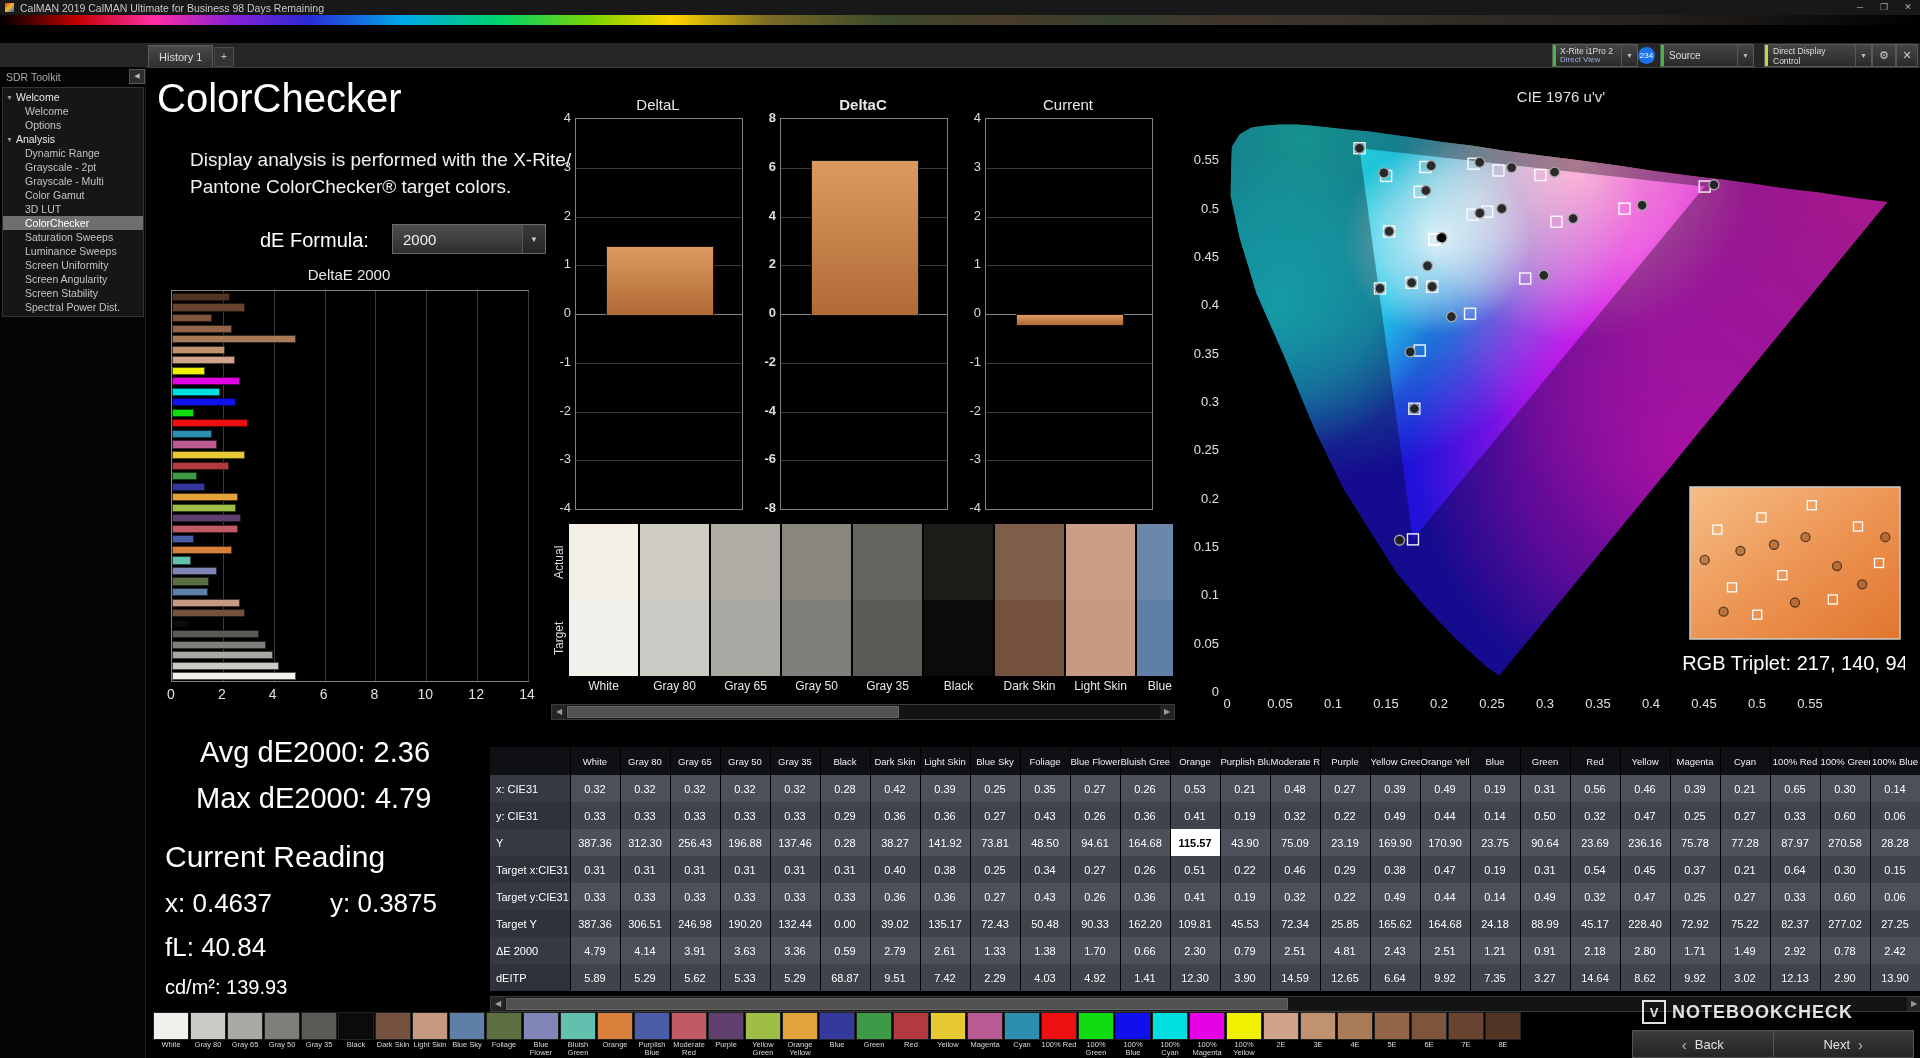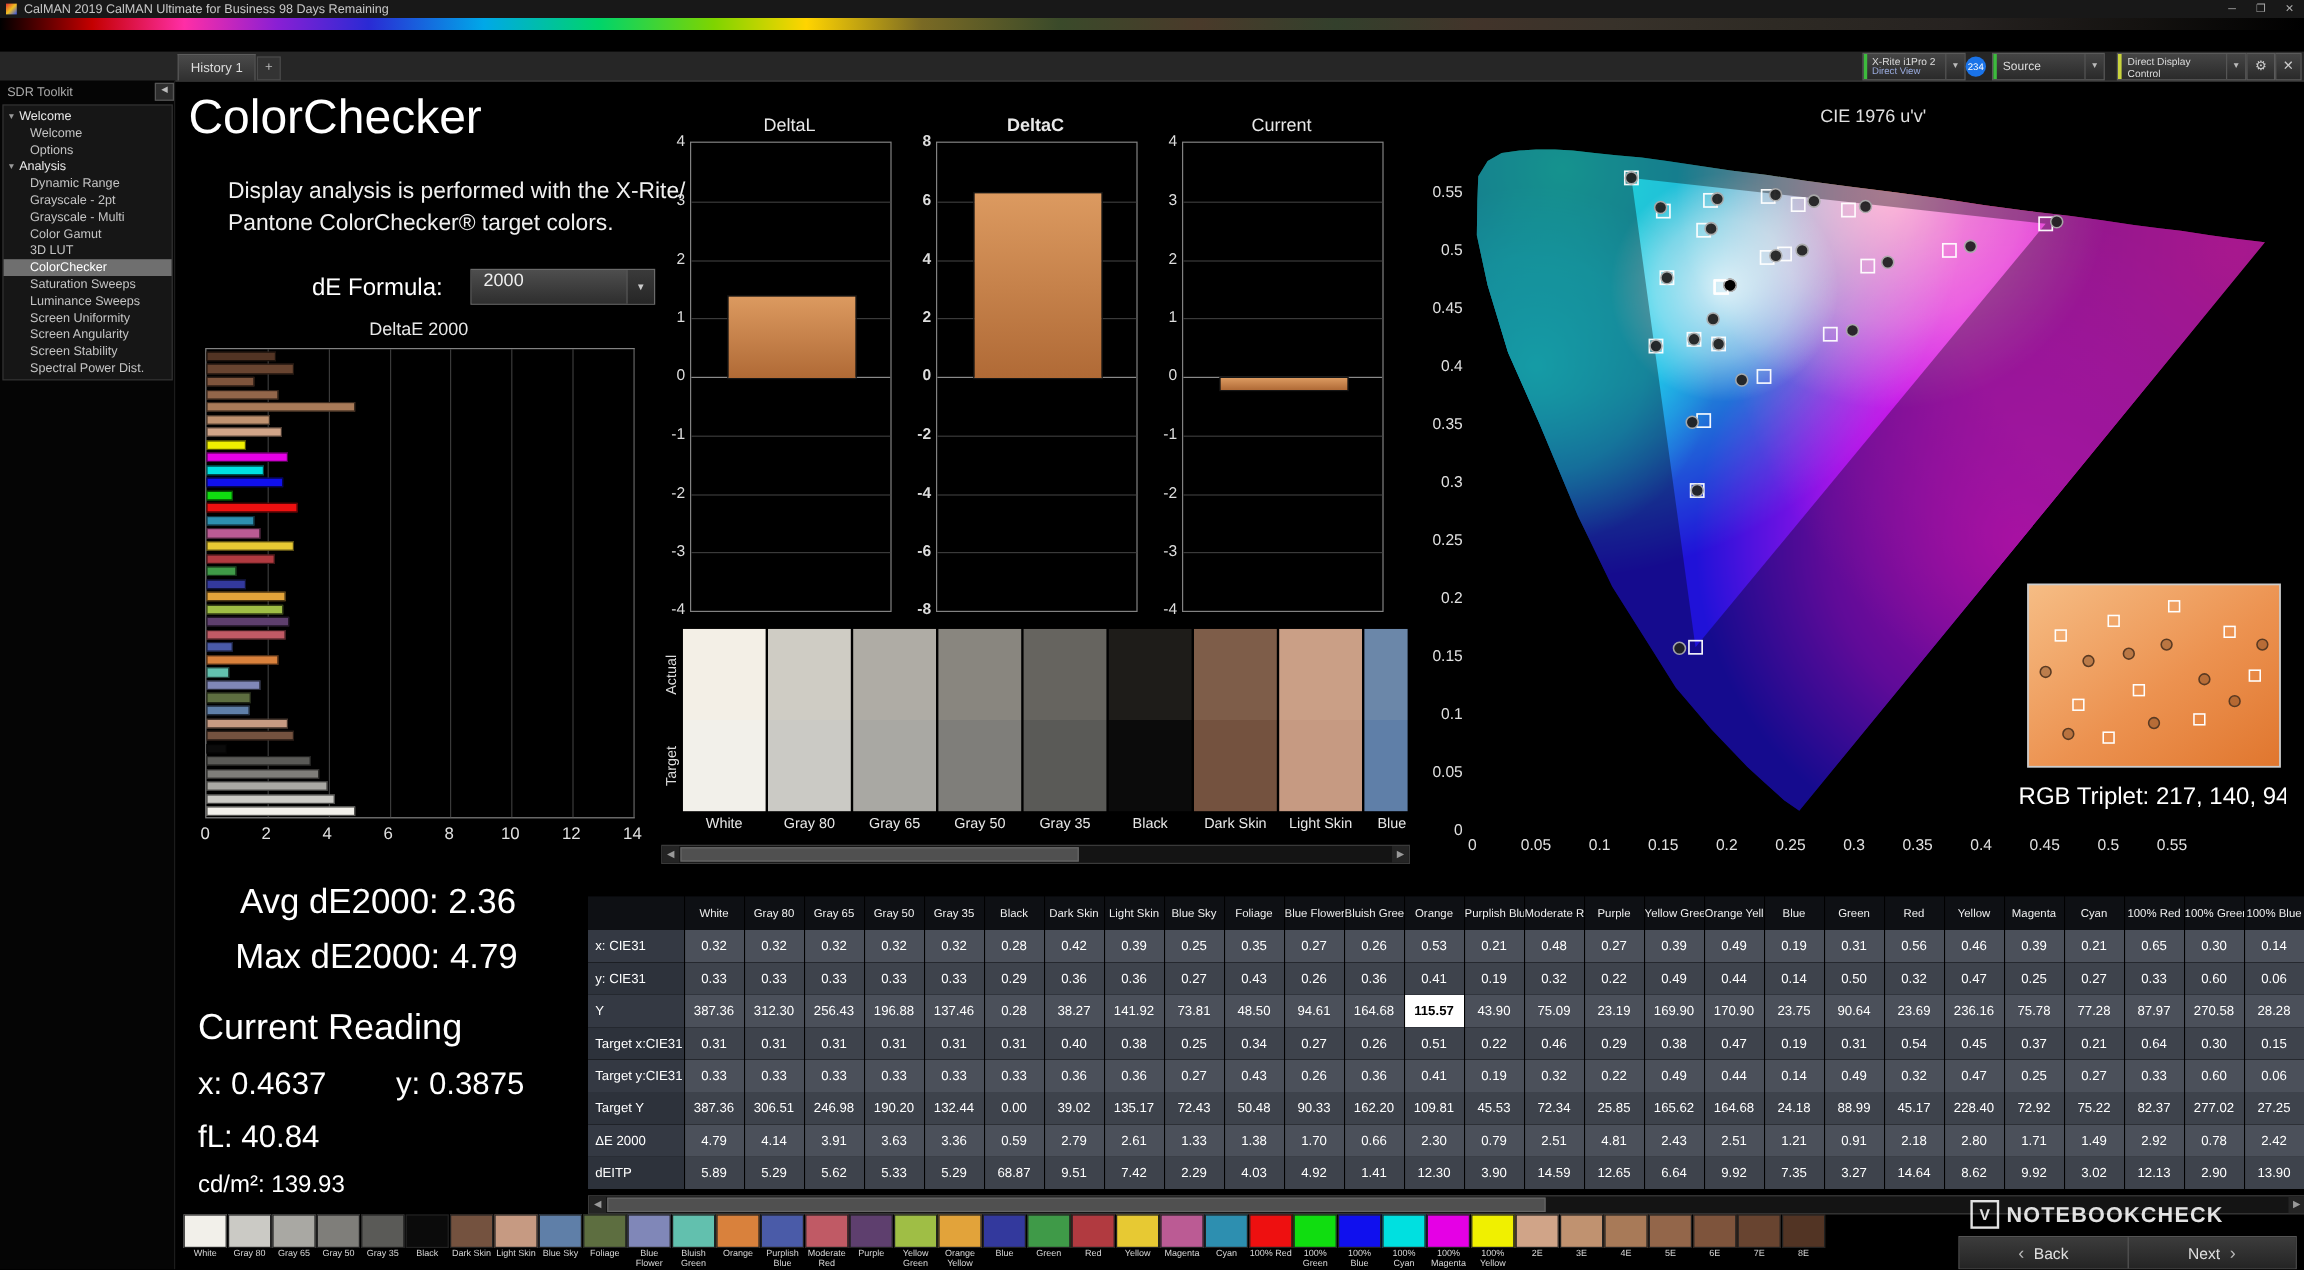--- a/index.html
+++ b/index.html
@@ -46,21 +46,21 @@
   .tree{position:absolute;left:2px;top:20px;width:140px;background:#161616;border:1px solid #333;padding:2px 0;}
   .tree-group{display:flex;align-items:center;gap:3px;padding:1px 3px;font-size:10.5px;color:#e8e8e8;}
   .tree-arrow{font-size:7px;color:#999;}
   .tree-item{padding:1px 3px 1px 22px;font-size:10.5px;color:#c4c4c4;white-space:nowrap;}
   .tree-item.sel{background:#6f6f6f;color:#fff;}
   
   .page-title{position:absolute;left:157px;top:76px;font-size:40px;font-weight:500;color:#fff;}
   .desc{position:absolute;left:190px;top:146px;font-size:19px;color:#f0f0f0;line-height:27px;}
   .formula-label{position:absolute;left:260px;top:229px;font-size:20px;color:#fff;}
   .formula-dd{position:absolute;left:392px;top:224px;width:152px;height:28px;background:linear-gradient(#4e4e4e,#2e2e2e);
-    border:1px solid #6a6a6a;display:flex;}
+    border:1px solid #6a6a6a;display:flex;align-items:center;}
   .formula-dd .val{padding-left:10px;font-size:15px;color:#eee;}
   .formula-dd .dd-caret{margin-left:auto;width:22px;align-self:stretch;display:flex;align-items:center;justify-content:center;
     font-size:8px;color:#ccc;border-left:1px solid #555;background:linear-gradient(#3a3a3a,#262626);}
   
   .chart-title{position:absolute;font-size:15px;color:#e8e8e8;text-align:center;}
   .de-plot{position:absolute;left:171px;top:290px;width:356px;height:390px;border:1px solid #828282;background:#000;}
   .de-grid{position:absolute;top:0;bottom:0;width:1px;background:#3a3a3a;}
   .de-bar{position:absolute;left:0;border:1px solid rgba(0,0,0,0.65);}
   .de-axis-label{position:absolute;top:686px;width:26px;text-align:center;font-size:14px;color:#e0e0e0;}
   .mini{position:absolute;top:96px;width:196px;height:416px;}

